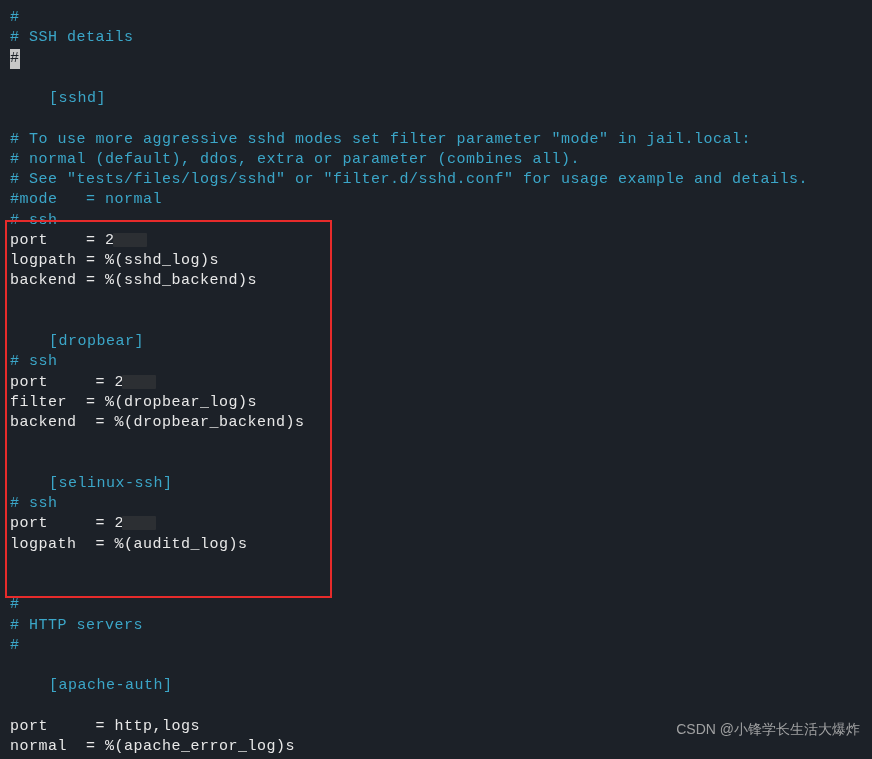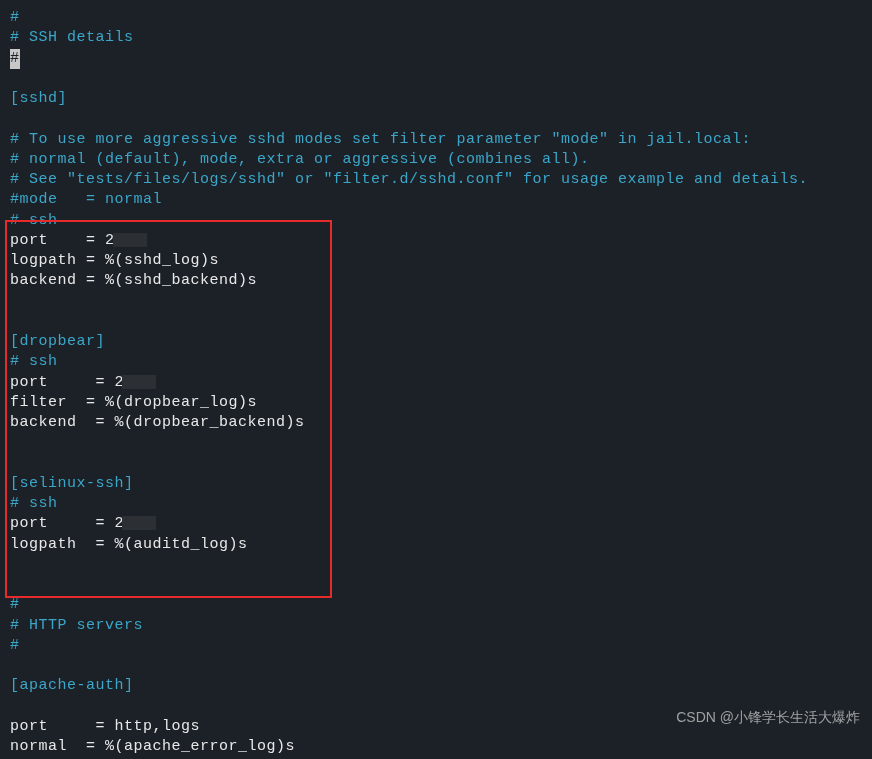--- a/index.html
+++ b/index.html
@@ -10,21 +10,21 @@
     line-height: 1.35;
     color: #e6e6e6;
     width: 872px;
     height: 759px;
     padding: 8px 10px;
     position: relative;
     overflow: hidden;
     letter-spacing: 0.5px;
   }
   .comment { color: #3ba6c8; }
-  .section { color: #3ba6c8; }
+  .section { color: #3ba6c8; margin-left: 39px; }
   .white   { color: #e8e8e8; }
   .cursor  {
     background-color: #c8c8c8;
     color: #1c2128;
     display: inline-block;
   }
   .red-box {
     position: absolute;
     border: 2px solid #e72b2b;
     left: 5px;
@@ -38,40 +38,40 @@
     display: inline-block;
     width: 34px;
     height: 14px;
     vertical-align: middle;
     border-radius: 1px;
     margin-left: -2px;
   }
   .watermark {
     position: absolute;
     right: 12px;
-    bottom: 32px;
+    bottom: 20px;
     color: #b7b7b7;
     font-family: sans-serif;
     font-size: 14px;
     opacity: 0.85;
     letter-spacing: 0;
   }
   pre { font-family: inherit; white-space: pre; }
 </style>
 </head>
 <body>
 
 <pre><span class="comment">#</span>
 <span class="comment"># SSH details</span>
 <span class="cursor">#</span>
 <span></span>
 <span class="section">[sshd]</span>
 <span></span>
 <span class="comment"># To use more aggressive sshd modes set filter parameter "mode" in jail.local:</span>
-<span class="comment"># normal (default), mode, extra or aggressive (combines all).</span>
+<span class="comment"># normal (default), ddos, extra or parameter (combines all).</span>
 <span class="comment"># See "tests/files/logs/sshd" or "filter.d/sshd.conf" for usage example and details.</span>
 <span class="comment">#mode   = normal</span>
 <span class="comment"># ssh</span>
 <span class="white"><span>port    = 2</span><span class="redact"></span></span>
 <span class="white">logpath = %(sshd_log)s</span>
 <span class="white">backend = %(sshd_backend)s</span>
 <span></span>
 <span></span>
 <span class="section">[dropbear]</span>
 <span class="comment"># ssh</span>

